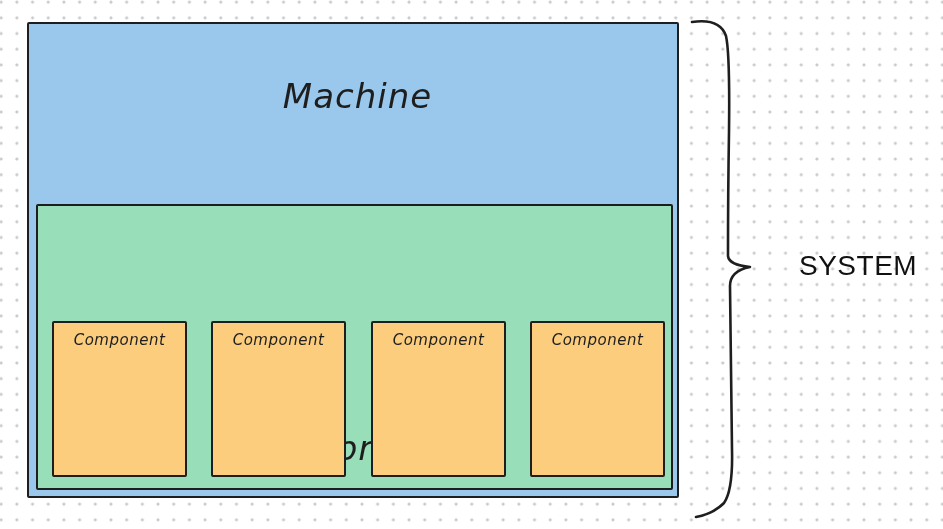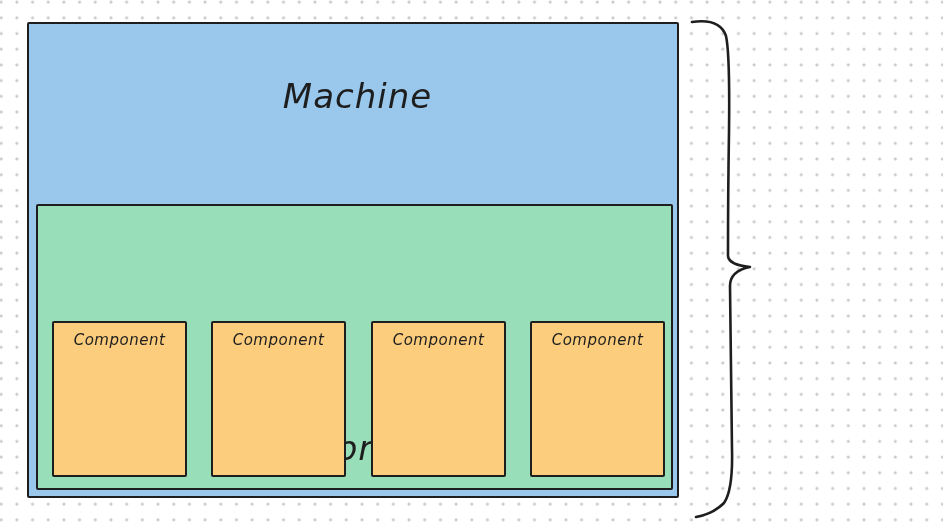--- a/index.html
+++ b/index.html
@@ -110,14 +110,15 @@
              Q 40 6 46 24
              Q 50 42 49 120
              Q 48 180 48 244
              Q 49 253 70 255
              Q 50 259 50 274
              Q 51 340 52 438
              Q 53 478 44 491
              Q 33 502 16 505" stroke="#1e1e1e" stroke-width="2.6" stroke-linecap="round" stroke-linejoin="round"></path>
   </svg>
 
+  <div class="system-label">SYSTEM</div>
 
 </div>
 
 </body></html>

